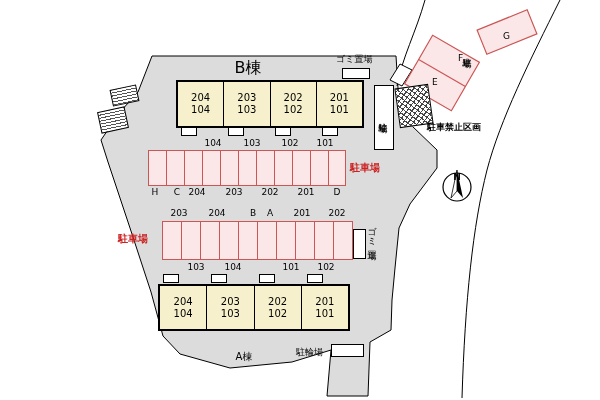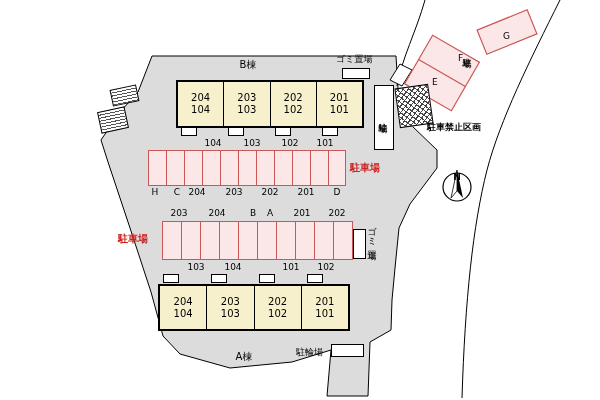--- a/index.html
+++ b/index.html
@@ -56,21 +56,21 @@
       <circle cx="457" cy="187" r="14" fill="#fff" stroke="#000" stroke-width="1.2"></circle>
       <polygon points="457,170 463,198 457,191" fill="#000"></polygon>
       <polygon points="457,170 451,198 457,191" fill="#fff" stroke="#000" stroke-width="0.8"></polygon>
       <text x="457" y="180" text-anchor="middle" font-size="9" font-weight="bold">N</text>
     </g>
   </svg>
 
   <div class="stairs" style="left:111px;top:87px;width:27px;height:17px;transform:rotate(-12deg);"></div>
   <div class="stairs" style="left:99px;top:109px;width:28px;height:22px;transform:rotate(-12deg);"></div>
 
-  <div class="lbl c" style="left:228px;top:60px;width:40px;font-size:10px;">B棟</div>
+  <div class="lbl c" style="left:228px;top:60px;width:40px;font-size:16px;">B棟</div>
   <div class="building" style="left:176px;top:80px;width:188px;height:48px;">
     <div class="unit">
       <span>204</span>
       <span>104</span>
     </div>
     <div class="unit">
       <span>203</span>
       <span>103</span>
     </div>
     <div class="unit">

